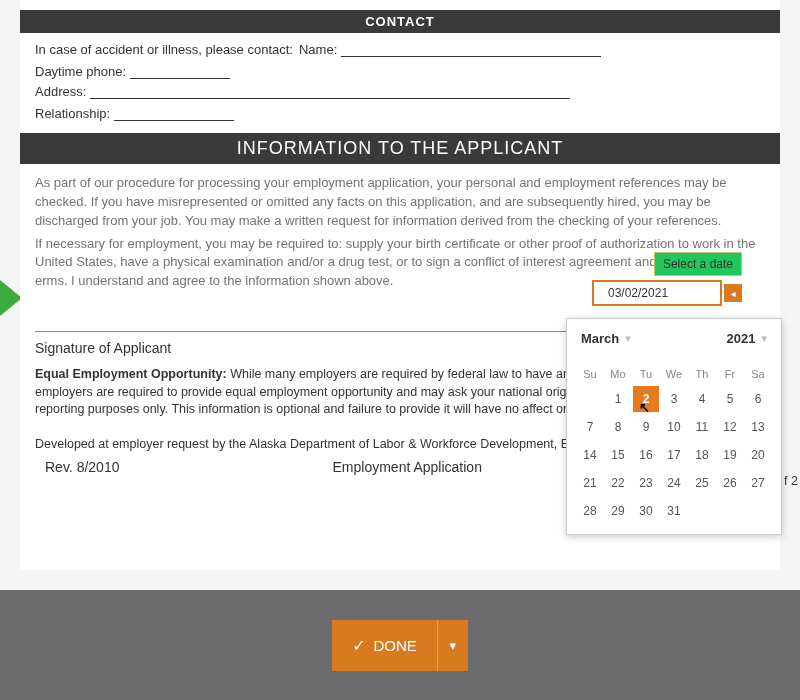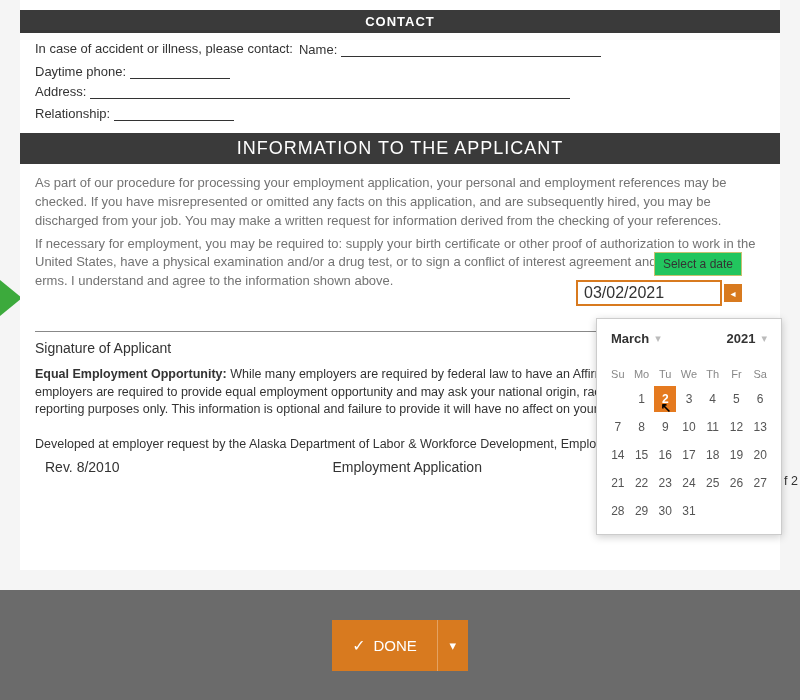--- a/index.html
+++ b/index.html
@@ -26,21 +26,21 @@
     text-align: center;
     padding: 4px 0;
     margin: 0 -15px 8px -15px;
     font-weight: bold;
     letter-spacing: 1px;
   }
   .contact-row {
     display: flex;
     flex-wrap: wrap;
     gap: 6px;
-    align-items: flex-start;
+    align-items: center;
     margin-bottom: 4px;
     font-size: 13px;
   }
   .contact-line {
     display: inline-flex;
     align-items: flex-end;
     gap: 4px;
   }
   .underline-field {
     border-bottom: 1px solid #333;
@@ -106,41 +106,41 @@
     position: absolute;
     right: 38px;
     top: 252px;
     background: #22c55e;
     border: 1px solid #c8c070;
     padding: 4px 8px;
     font-size: 12px;
     color: #333;
   }
   .date-input {
-    width: 146px;
+    width: 130px;
     height: 26px;
     border: 2px solid #d87a1f;
-    padding: 2px 6px;
-    font-size: 16px;
+    padding: 2px 14px;
+    font-size: 12px;
     color: #333;
     font-family: inherit;
   }
   .date-icon-btn {
     width: 18px; height: 18px;
     background: #d87a1f;
     display: flex; align-items:center; justify-content:center;
     color: #fff;
     font-size: 10px;
   }
   
   .calendar {
     position: absolute;
     right: 18px;
     top: 318px;
-    width: 186px;
+    width: 216px;
     background: #fff;
     border: 1px solid #ccc;
     box-shadow: 0 2px 8px rgba(0,0,0,.2);
     padding: 12px 10px 10px 10px;
     font-size: 12px;
     z-index: 10;
   }
   .cal-header {
     display: flex;
     justify-content: space-between;

